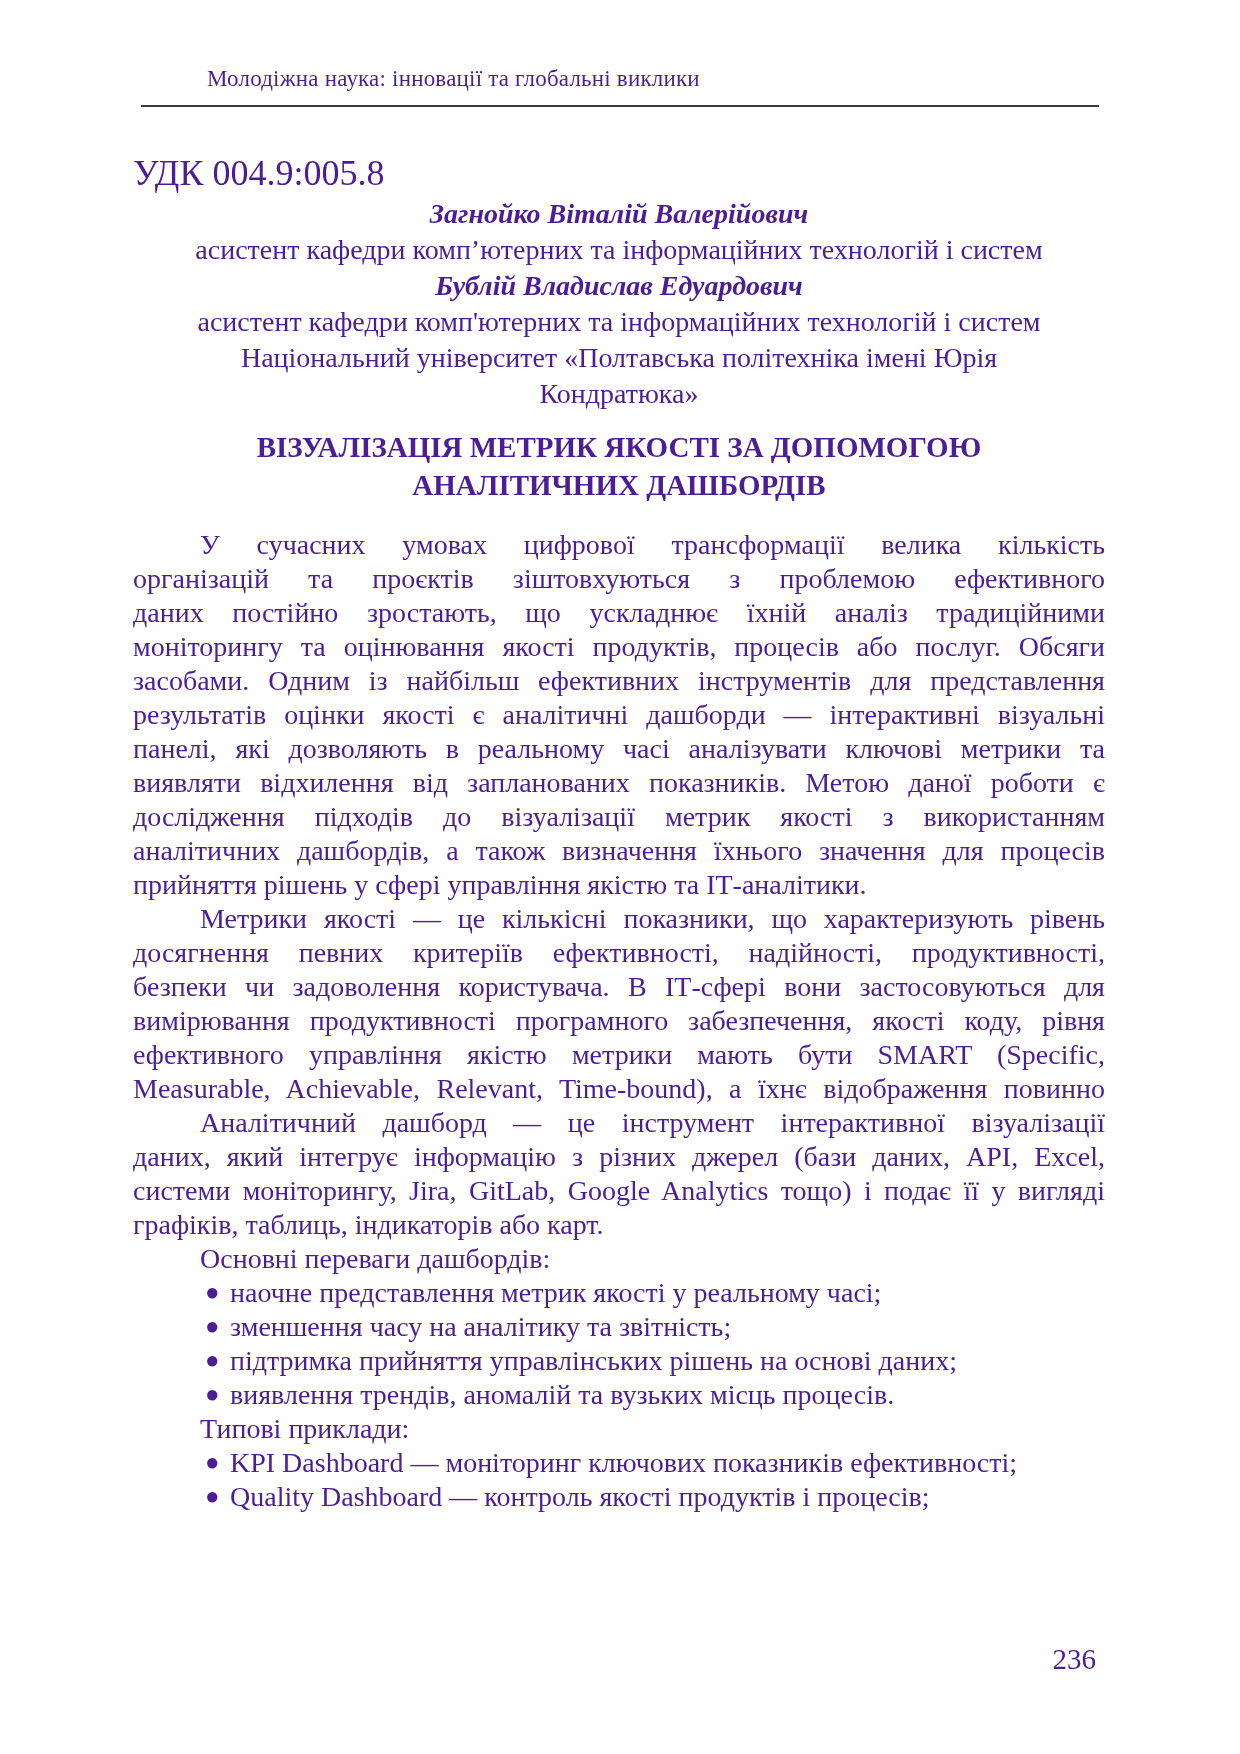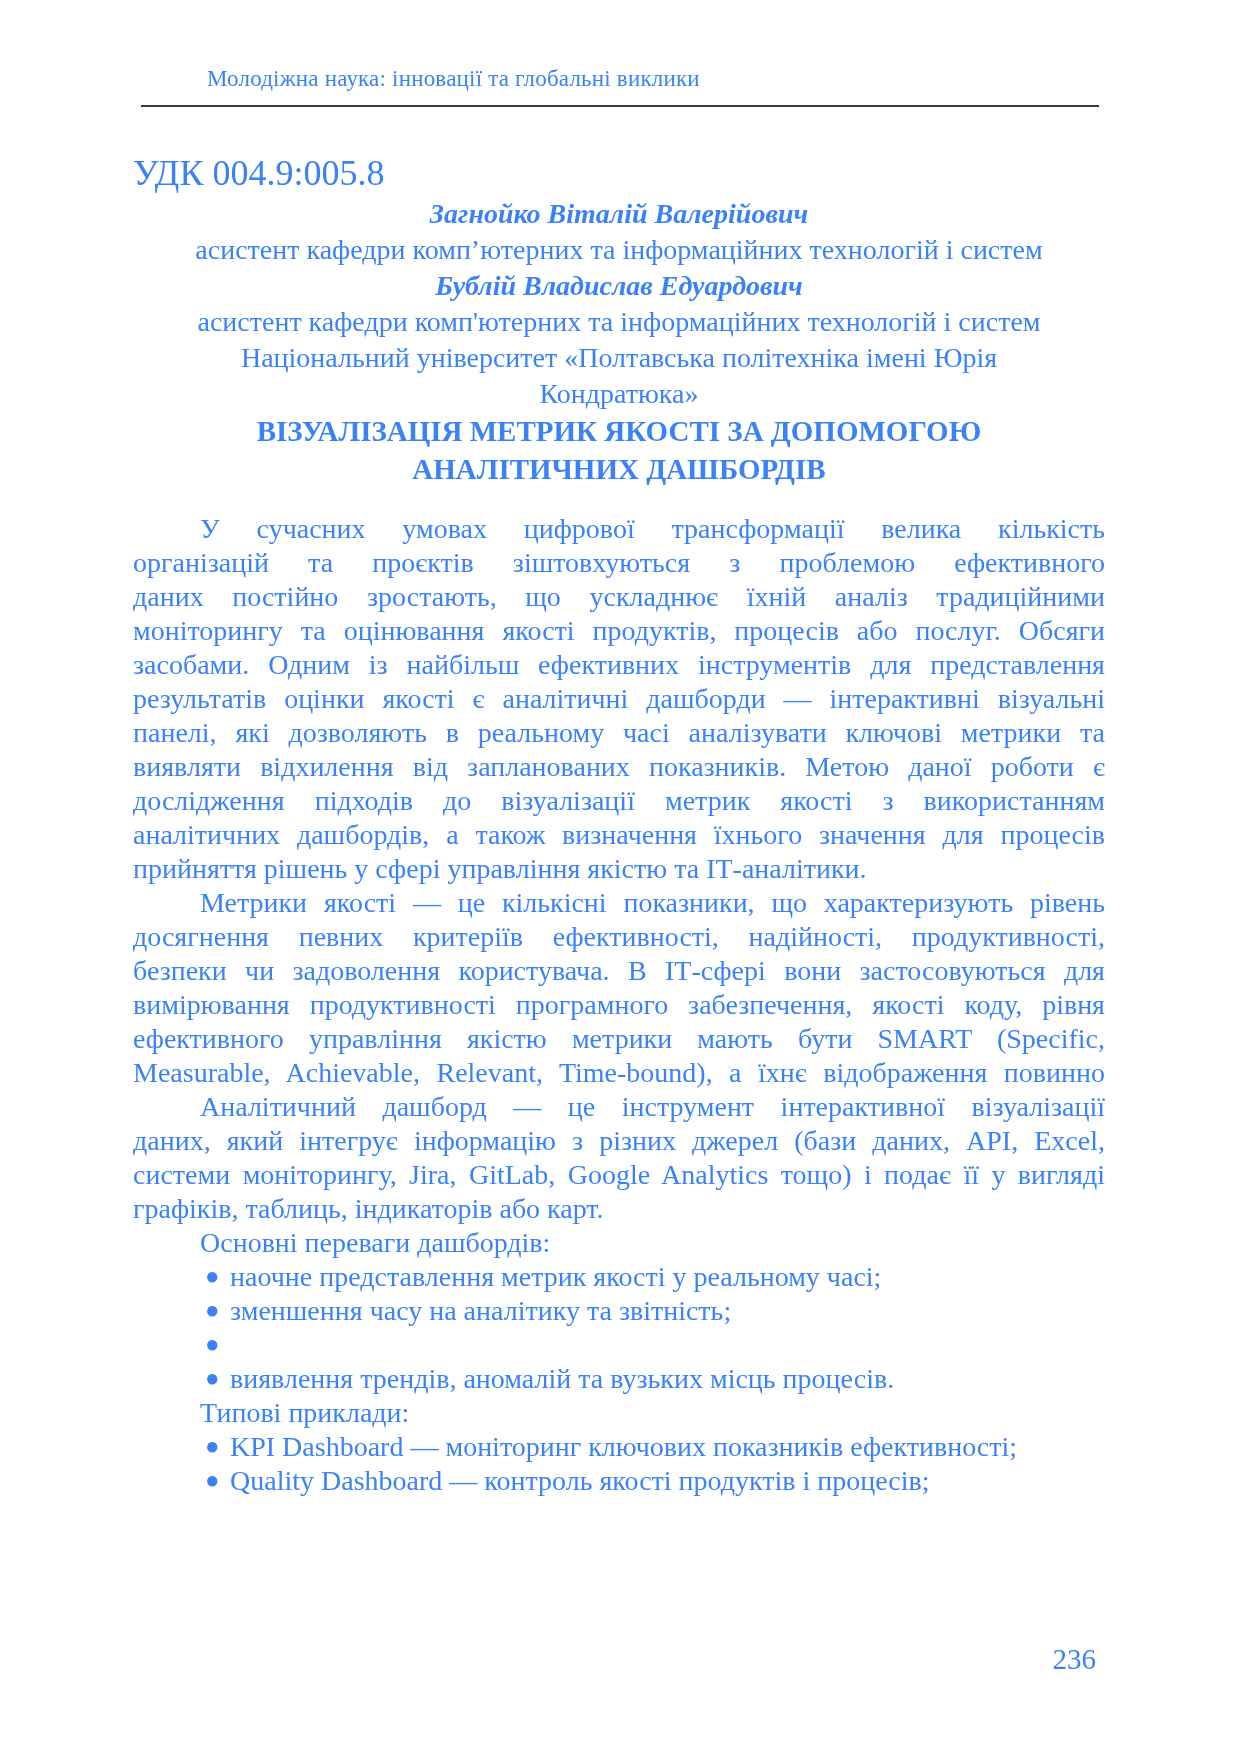--- a/index.html
+++ b/index.html
@@ -9,21 +9,21 @@
   }
   .page {
     position: relative;
     width: 1240px;
     height: 1754px;
     margin: 0 auto;
     background: #ffffff;
     box-sizing: border-box;
     padding: 66px 135px 0 133px;
     font-family: "Liberation Serif", "DejaVu Serif", serif;
-    color: #3b82f6;
+    color: #4c1d95;
     overflow: hidden;
   }
   
   .running-header {
     font-size: 23px;
     line-height: 26px;
     margin-left: 74px;
     letter-spacing: 0.2px;
     white-space: nowrap;
   }
@@ -45,20 +45,21 @@
     text-align: center;
     font-size: 28px;
     line-height: 36px;
   }
   .author-name {
     font-weight: bold;
     font-style: italic;
   }
   
   .article-title {
+    margin-top: 16px;
     text-align: center;
     font-size: 29px;
     font-weight: bold;
     line-height: 38px;
   }
   
   .article-body {
     margin-top: 24px;
     font-size: 28px;
     line-height: 34px;
@@ -153,21 +154,21 @@
       </div>
       <div class="block paragraph">
         <div class="pline indent">Аналітичний дашборд — це інструмент інтерактивної візуалізації</div>
         <div class="pline">даних, який інтегрує інформацію з різних джерел (бази даних, API, Excel,</div>
         <div class="pline">системи моніторингу, Jira, GitLab, Google Analytics тощо) і подає її у вигляді</div>
         <div class="pline last">графіків, таблиць, індикаторів або карт.</div>
       </div>
       <div class="block plain">Основні переваги дашбордів:</div>
       <div class="block bullet"><span class="bullet-dot">●</span><span class="bullet-text">наочне представлення метрик якості у реальному часі;</span></div>
       <div class="block bullet"><span class="bullet-dot">●</span><span class="bullet-text">зменшення часу на аналітику та звітність;</span></div>
-      <div class="block bullet"><span class="bullet-dot">●</span></div>
+      <div class="block bullet"><span class="bullet-dot">●</span><span class="bullet-text">підтримка прийняття управлінських рішень на основі даних;</span></div>
       <div class="block bullet"><span class="bullet-dot">●</span><span class="bullet-text">виявлення трендів, аномалій та вузьких місць процесів.</span></div>
       <div class="block plain">Типові приклади:</div>
       <div class="block bullet"><span class="bullet-dot">●</span><span class="bullet-text">KPI Dashboard — моніторинг ключових показників ефективності;</span></div>
       <div class="block bullet"><span class="bullet-dot">●</span><span class="bullet-text">Quality Dashboard — контроль якості продуктів і процесів;</span></div>
     </div>
 
   <div class="page-number">236</div>
 
 </div>
 

